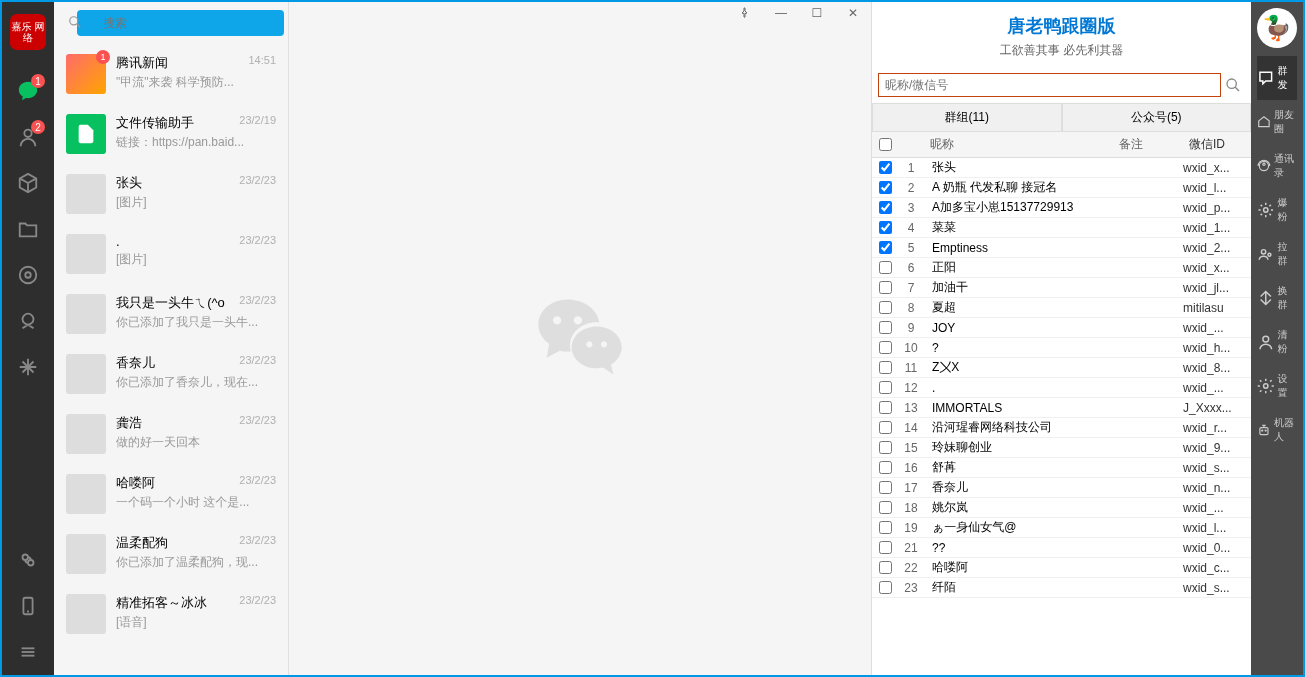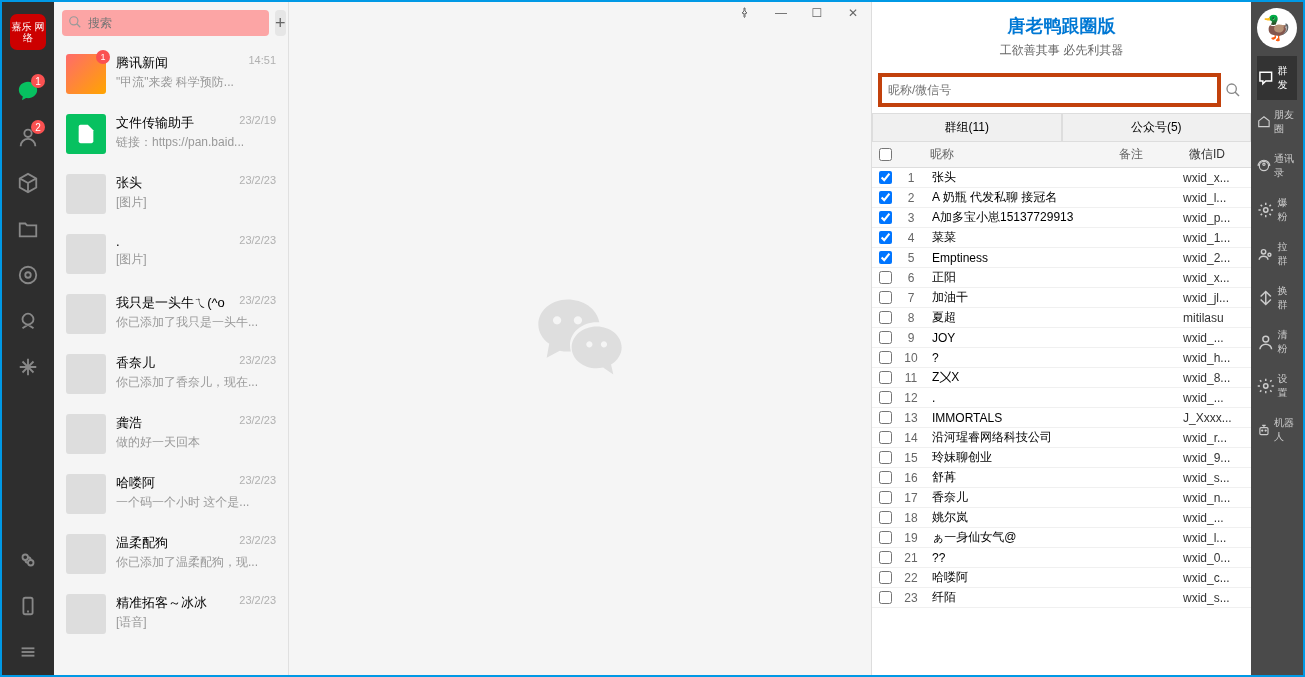--- a/index.html
+++ b/index.html
@@ -6,21 +6,21 @@
 body{width:1305px;height:677px;overflow:hidden;background:#fff;border:2px solid #0099e5;display:flex;}
 .lsb{width:52px;background:#2e2e2e;display:flex;flex-direction:column;align-items:center;padding-top:12px;}
 .lsb .logo{width:36px;height:36px;background:#cc0000;color:#fff;font-size:10px;display:flex;align-items:center;justify-content:center;text-align:center;border-radius:7px;margin-bottom:18px;line-height:1.1;}
 .lsb .ico{width:26px;height:26px;margin:10px 0;display:flex;align-items:center;justify-content:center;color:#888;position:relative;cursor:pointer;}
 .lsb .ico svg{width:22px;height:22px;}
 .lsb .ico.act{color:#07c160;}
 .lsb .badge{position:absolute;top:-4px;right:-4px;background:#fa5151;color:#fff;font-size:10px;min-width:14px;height:14px;border-radius:7px;display:flex;align-items:center;justify-content:center;padding:0 2px;}
 .lsb .spacer{flex:1;}
 .chat{width:235px;background:#f5f5f5;display:flex;flex-direction:column;border-right:1px solid #e0e0e0;}
 .chat .search{padding:8px;display:flex;gap:6px;}
-.chat .search input{flex:1;height:26px;border:none;background:#fca5a5;border-radius:4px;padding:0 26px;font-size:12px;outline:none;}
+.chat .search input{flex:1;height:26px;border:none;background:#0ea5e9;border-radius:4px;padding:0 26px;font-size:12px;outline:none;margin-left:15px;}
 .chat .search .sbox{flex:1;position:relative;}
 .chat .search .sbox .sicon{position:absolute;left:6px;top:5px;color:#999;}
 .chat .search .plus{width:26px;height:26px;background:#e6e6e6;border-radius:4px;display:flex;align-items:center;justify-content:center;color:#666;cursor:pointer;font-size:18px;}
 .chat .list{flex:1;overflow-y:auto;}
 .chat .item{display:flex;padding:10px 12px;cursor:pointer;position:relative;}
 .chat .item .av{width:40px;height:40px;border-radius:3px;background:#ddd;flex-shrink:0;position:relative;display:flex;align-items:center;justify-content:center;}
 .chat .item .av.news{background:linear-gradient(135deg,#ff6b6b,#ffa500);} 
 .chat .item .av.green{background:#07c160;}
 .chat .item .av .rd{position:absolute;top:-4px;right:-4px;background:#fa5151;color:#fff;font-size:9px;min-width:14px;height:14px;border-radius:7px;display:flex;align-items:center;justify-content:center;}
 .chat .item .body{flex:1;margin-left:10px;min-width:0;}
@@ -37,21 +37,21 @@
 .panel .hdr .title{font-size:18px;color:#0078d4;font-weight:bold;}
 .panel .hdr .sub{font-size:12px;color:#666;margin-top:4px;}
 .panel .tabs{display:flex;}
 .panel .tabs .tab{flex:0 0 auto;padding:4px 14px;font-size:12px;background:#666;color:#fff;cursor:pointer;border-right:1px solid #888;}
 .panel .tabs .tab.act{background:#0078d4;}
 .panel .tabs .spacer{flex:1;}
 .panel .tabs .btn{padding:4px 8px;font-size:11px;color:#fff;cursor:pointer;margin-left:4px;border-radius:2px;}
 .panel .tabs .btn.o{background:#ff8c00;}
 .panel .tabs .btn.b{background:#0078d4;}
 .panel .filter{padding:6px;display:flex;align-items:center;}
-.panel .filter input{flex:1;height:34px;border:4px solid #c2410c;padding:0 6px;font-size:12px;outline:none;}
+.panel .filter input{flex:1;height:24px;border:1px solid #c2410c;padding:0 6px;font-size:12px;outline:none;}
 .panel .filter .sico{width:24px;height:24px;display:flex;align-items:center;justify-content:center;color:#888;cursor:pointer;}
 .panel .subtabs{display:flex;}
 .panel .subtabs .st{flex:1;text-align:center;padding:5px 0;font-size:12px;background:#f0f0f0;border:1px solid #ddd;cursor:pointer;}
 .panel .subtabs .st.act{background:#0078d4;color:#fff;border-color:#0078d4;}
 .panel .grid{flex:1;overflow-y:scroll;position:relative;}
 .panel .grid .ghdr{display:flex;background:#f5f5f5;border-bottom:1px solid #ddd;font-size:12px;color:#666;position:sticky;top:0;}
 .panel .grid .ghdr .gc{padding:4px 6px;}
 .panel .grid .row{display:flex;align-items:center;font-size:12px;border-bottom:1px solid #f0f0f0;height:20px;}
 .panel .grid .c0{width:26px;display:flex;align-items:center;justify-content:center;}
 .panel .grid .c1{width:26px;text-align:center;color:#666;}

